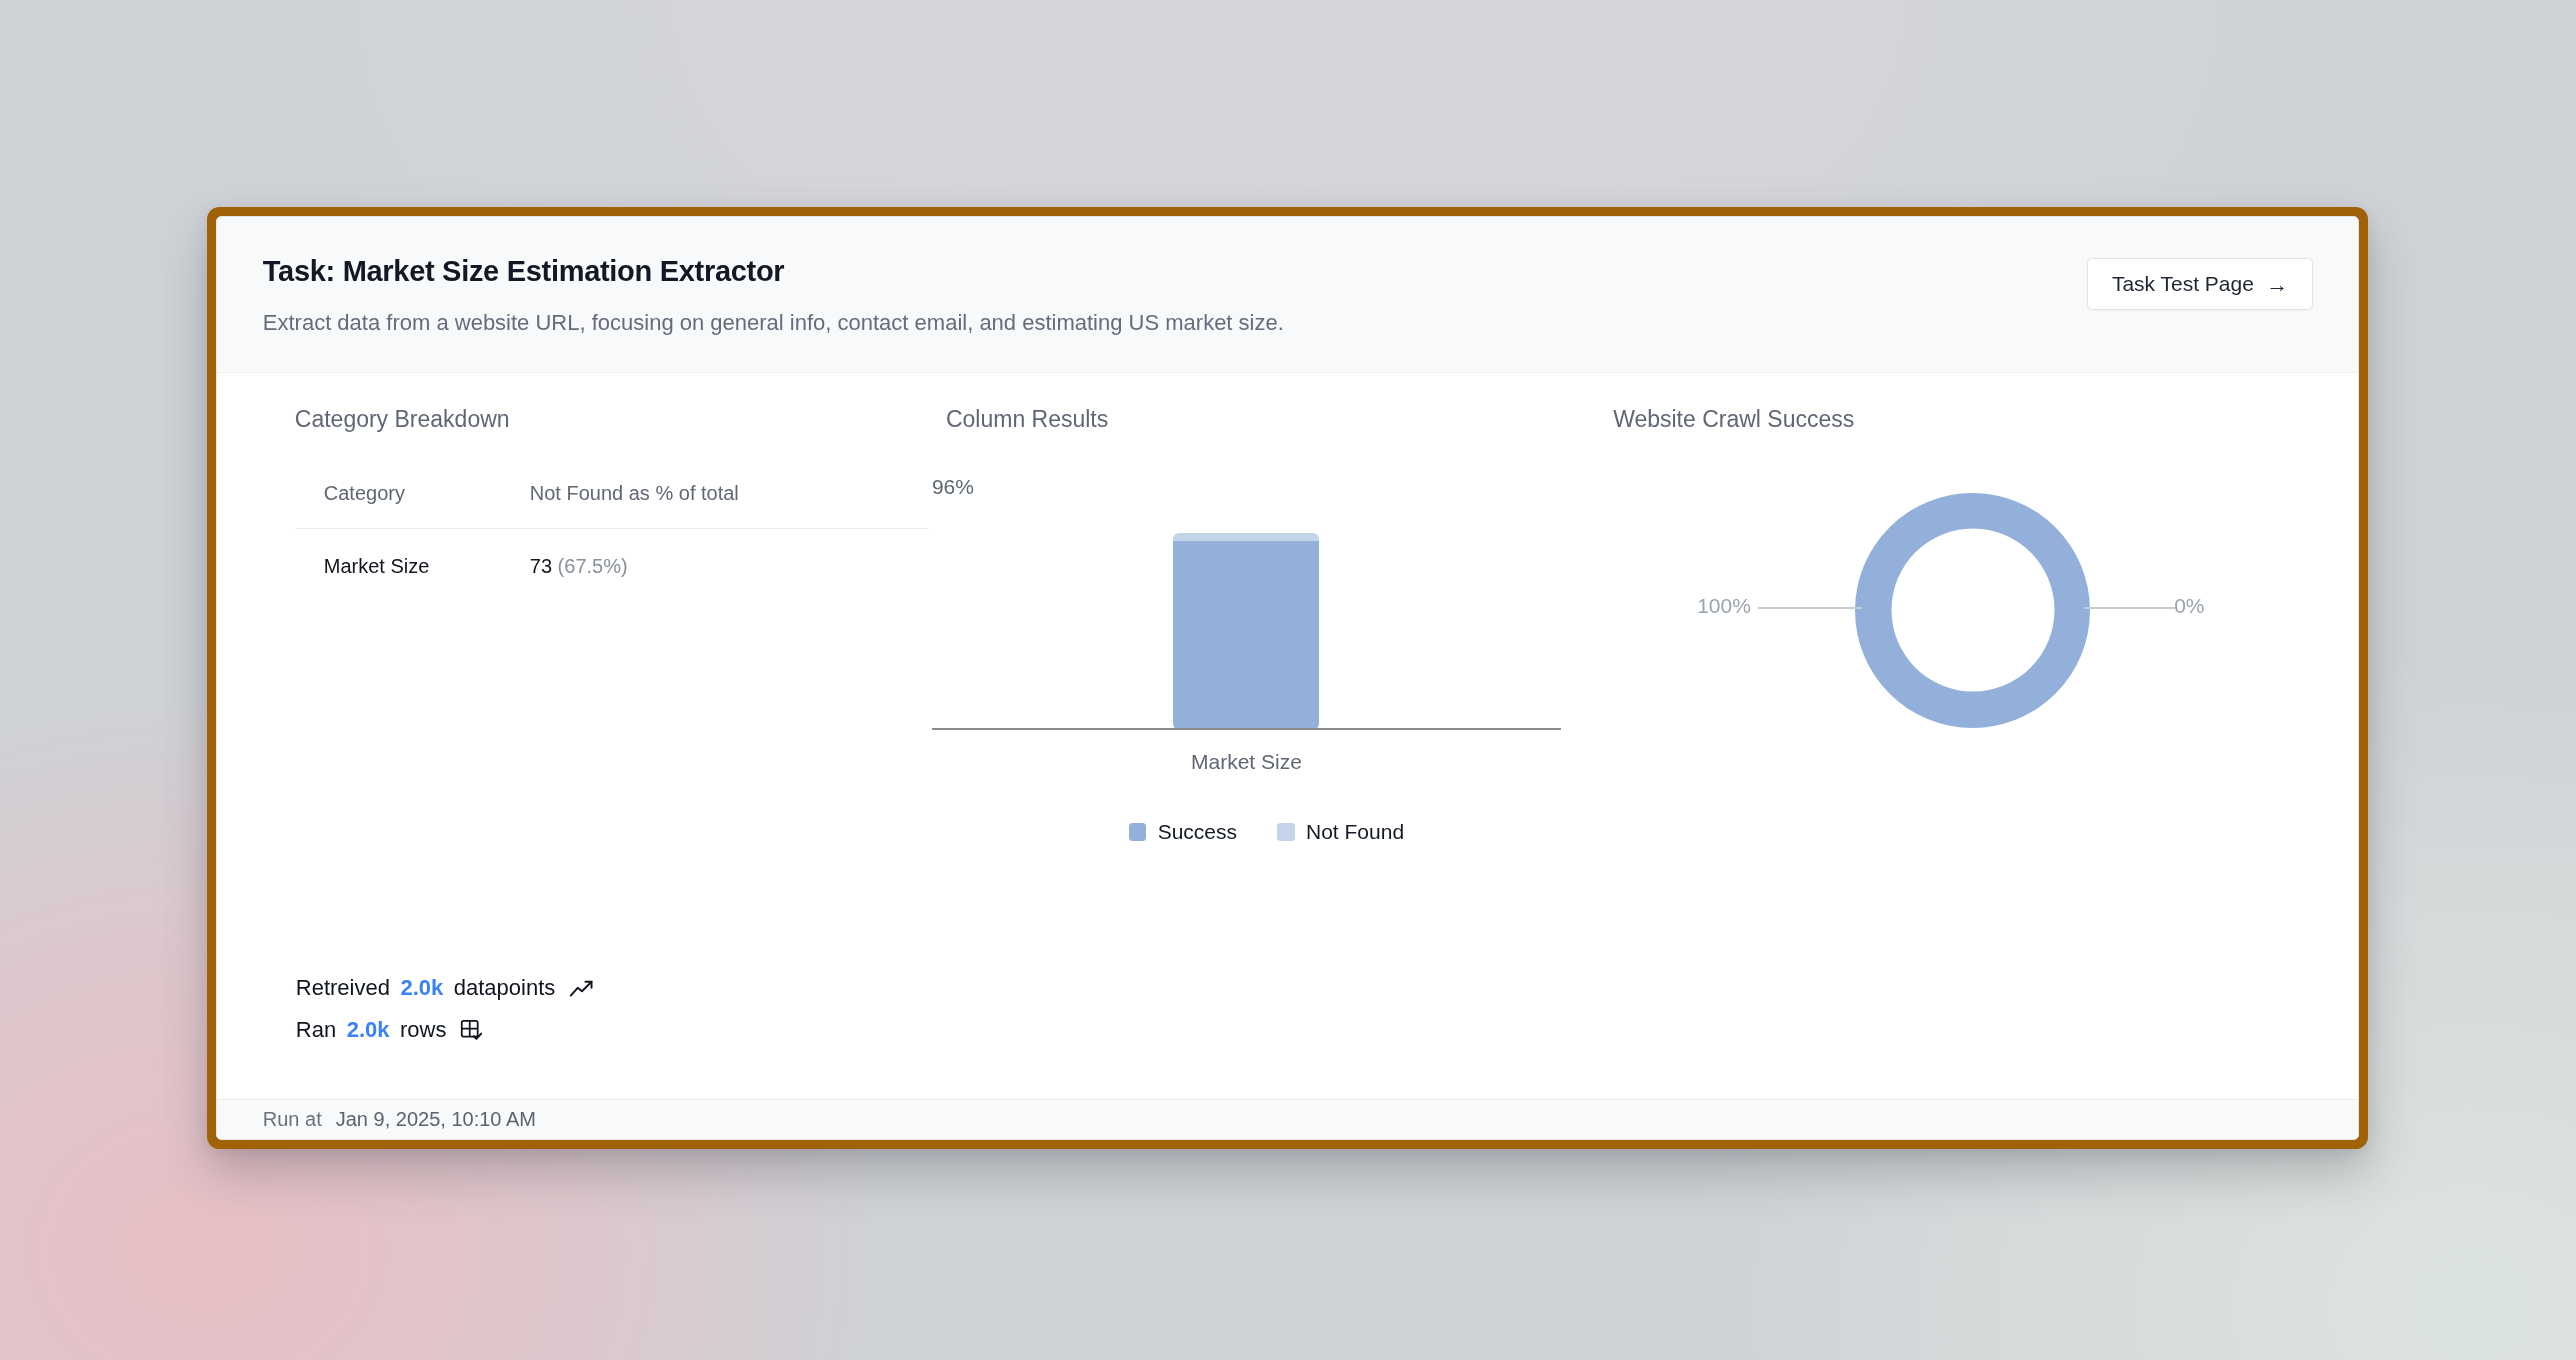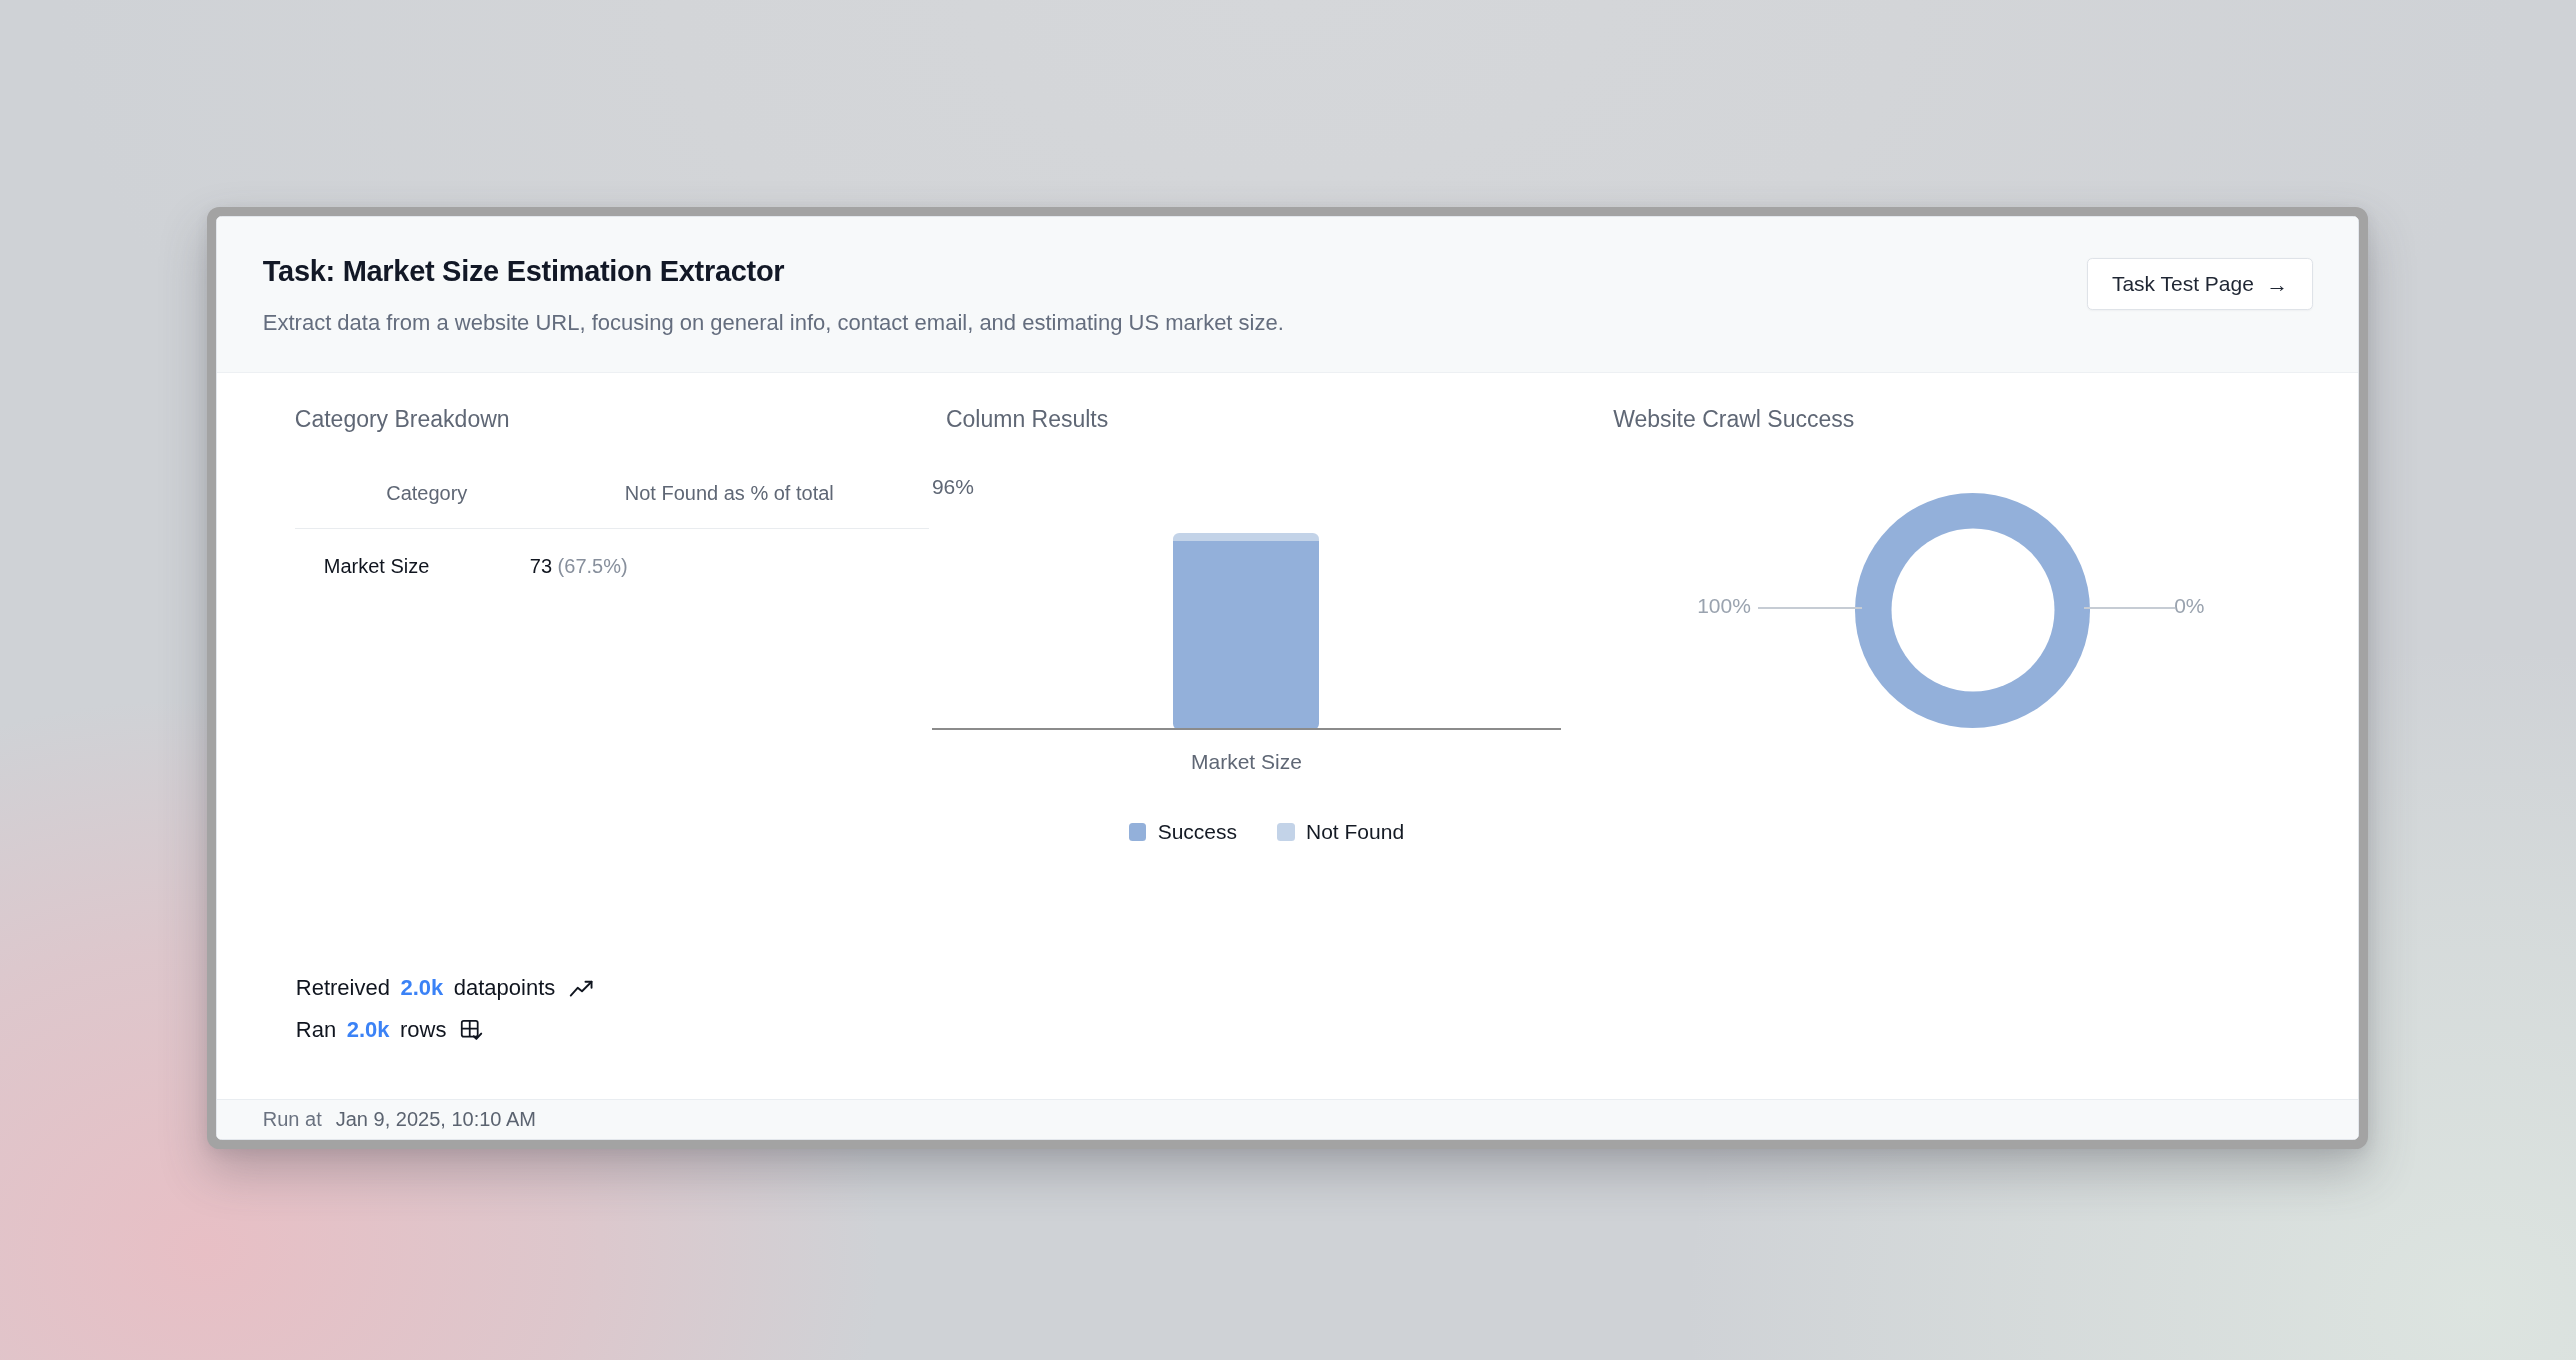--- a/index.html
+++ b/index.html
@@ -20,21 +20,21 @@
     position: relative;
   }
 
   
   .frame {
     position: absolute;
     left: 207px;
     top: 207px;
     width: 2161px;
     height: 942px;
-    background: #a3a3a3;
+    background: #a16207;
     border-radius: 12.3px;
     padding: 8.8px;
     box-shadow: 0 23px 47px rgba(70,70,80,0.30), 0 3.5px 12.3px rgba(70,70,80,0.10);
   }
 
   .card {
     width: 100%;
     height: 100%;
     background: #ffffff;
     border: 0.9px solid #e3e7ec;
@@ -104,21 +104,21 @@
     font-weight: normal;
     margin-bottom: 49px;
     white-space: nowrap;
   }
 
   
   .panel-breakdown { width: 677px; padding-left: 32px; }
 
   .cat-table { width: 634px; border-collapse: collapse; }
   .cat-table th {
-    text-align: center;
+    text-align: left;
     font-size: 20px;
     font-weight: normal;
     color: #5f6775;
     padding: 0 0 23px 0;
     border-bottom: 0.9px solid #e9ecef;
   }
   .cat-table th.c-cat { width: 235px; padding-left: 29px; }
   .cat-table td {
     font-size: 20px;
     color: #10151f;

